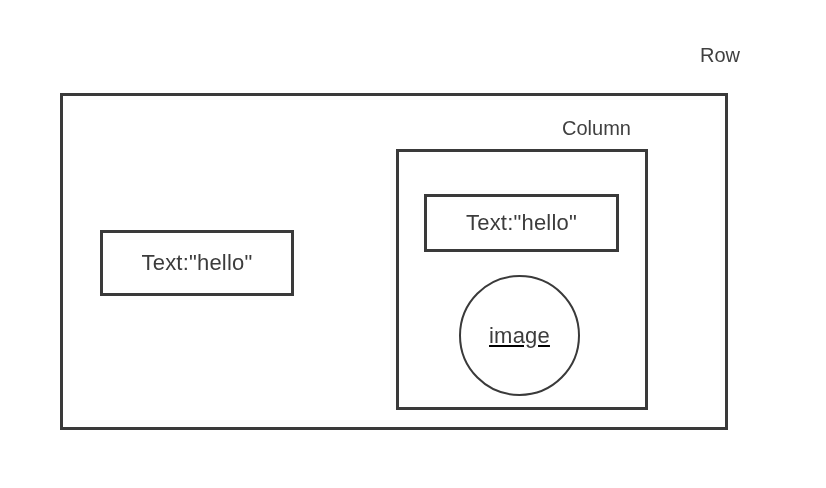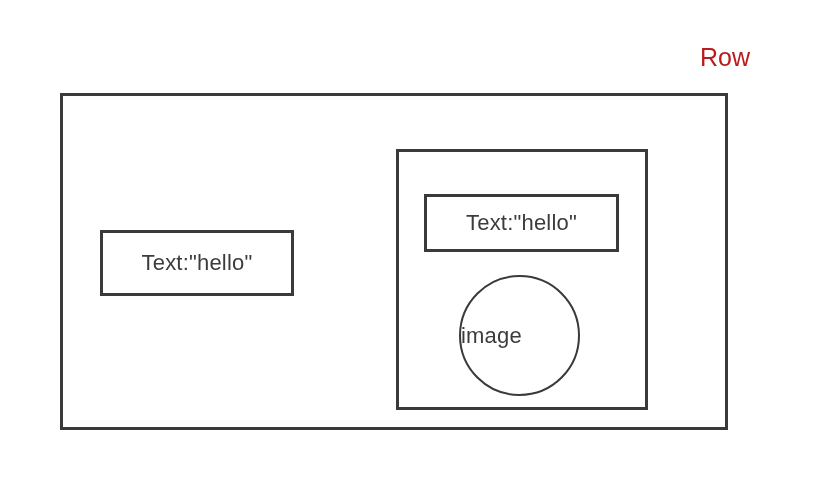--- a/index.html
+++ b/index.html
@@ -74,28 +74,29 @@
     box-sizing: border-box;
     left: 459px;
     top: 275px;
     width: 121px;
     height: 121px;
     border: 2.5px solid #3a3a3a;
     border-radius: 50%;
     background: #ffffff;
     display: flex;
     align-items: center;
-    justify-content: flex-start;
+    justify-content: center;
+    text-decoration: underline;
   }
 
   
   .caption {
     position: absolute;
-    font-size: 25px;
-    color: #b91c1c;
+    font-size: 20px;
+    color: #404040;
     line-height: 1;
     white-space: nowrap;
   }
   .caption-row {
     left: 700px;
     top: 45px;
   }
   .caption-column {
     left: 562px;
     top: 118px;
@@ -115,20 +116,21 @@
 </style>
 </head>
 <body>
 
 <div id="canvas">
 
   <div class="caption caption-row">Row</div>
 
   <div class="box row-box"></div>
 
+  <div class="caption caption-column">Column</div>
 
   <div class="box column-box"></div>
 
   <div class="box text-box text-box-left">
     <span class="widget-label">Text:"hello"</span>
   </div>
 
   <div class="box text-box text-box-inner">
     <span class="widget-label">Text:"hello"</span>
   </div>

